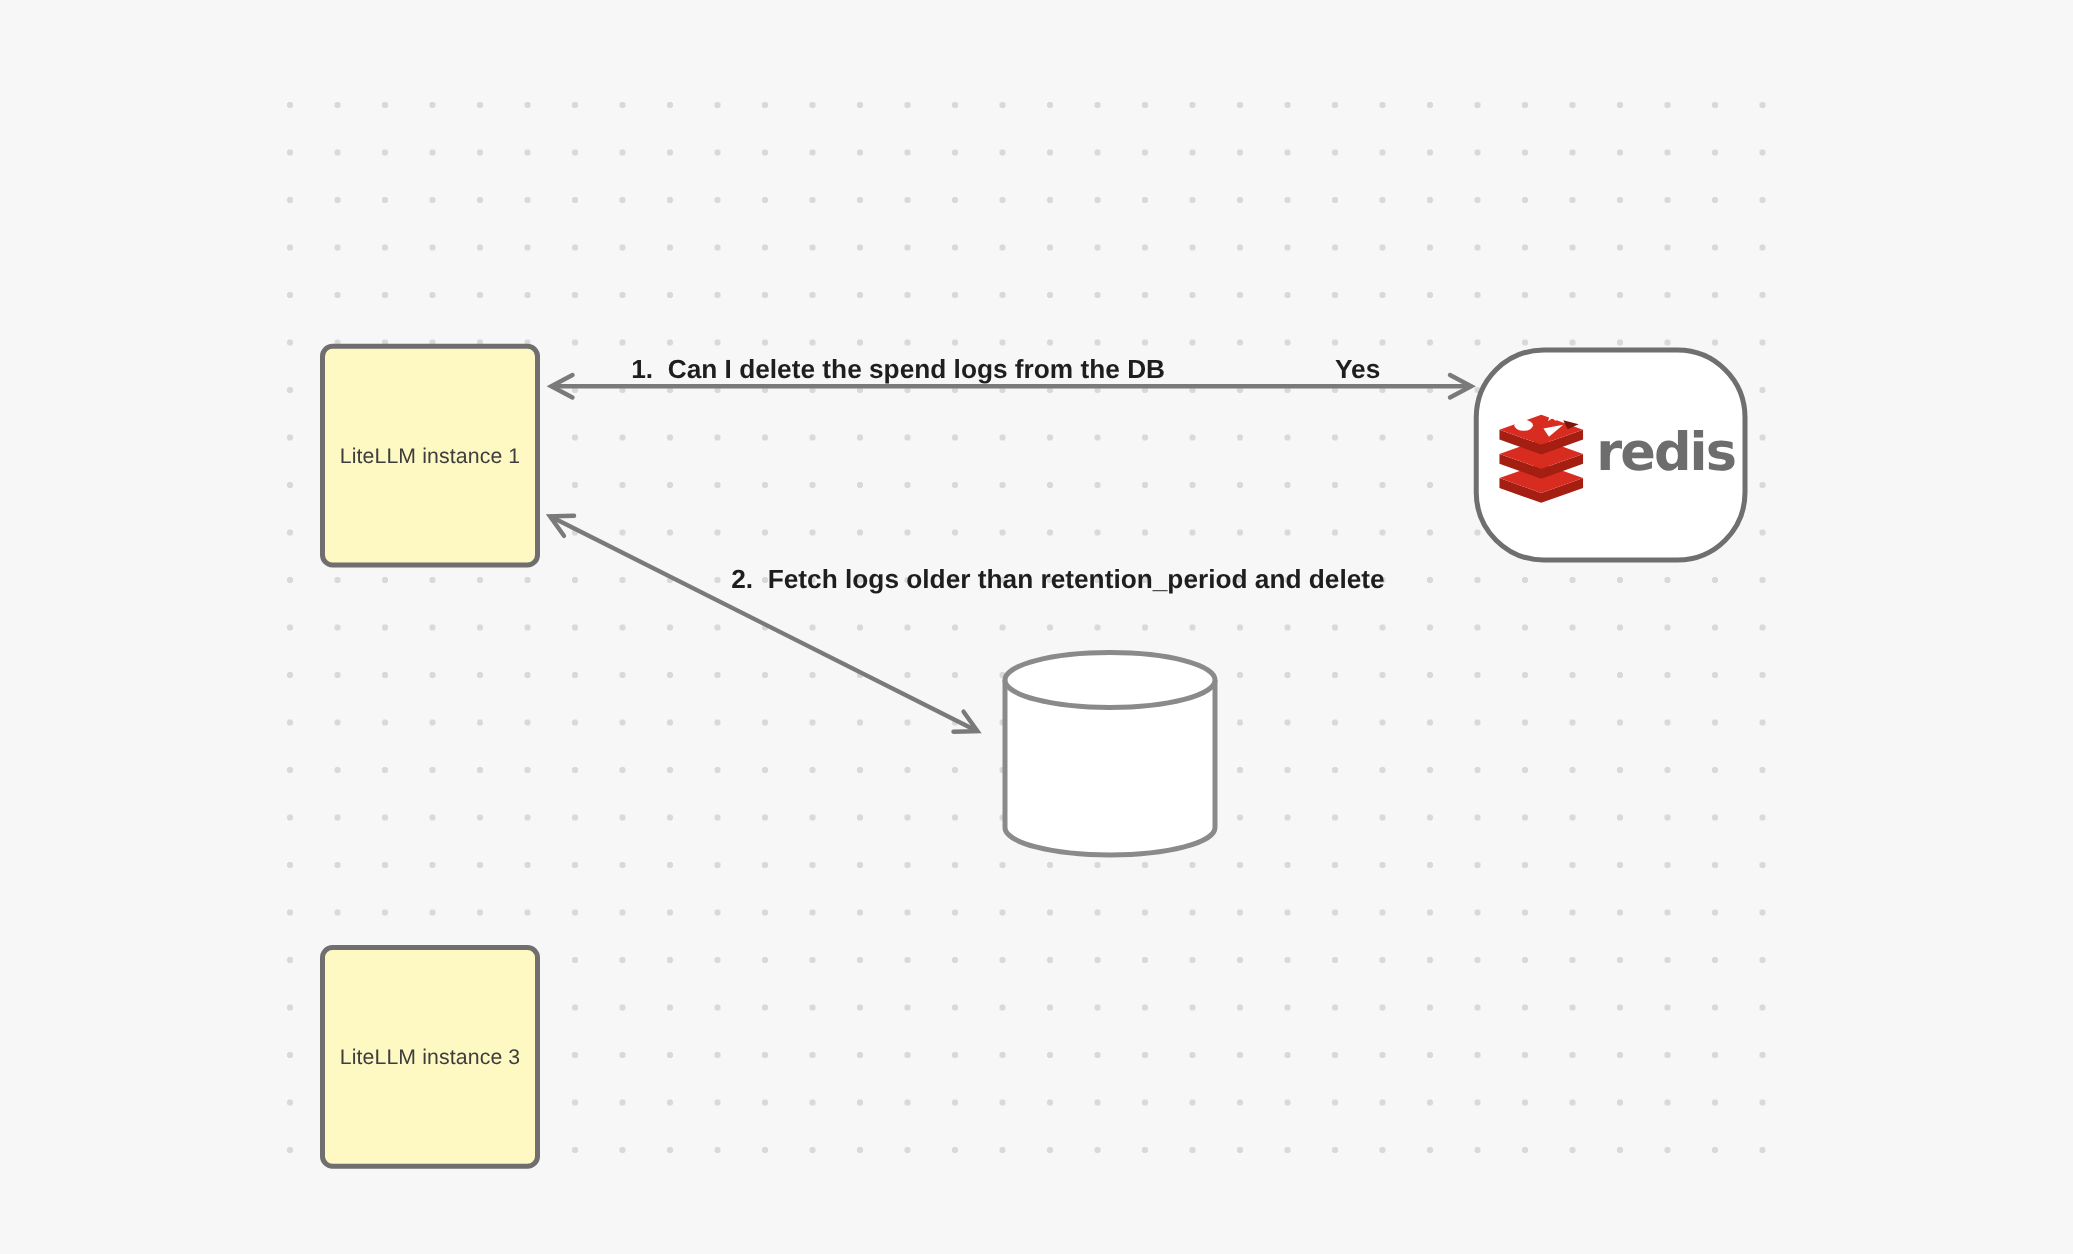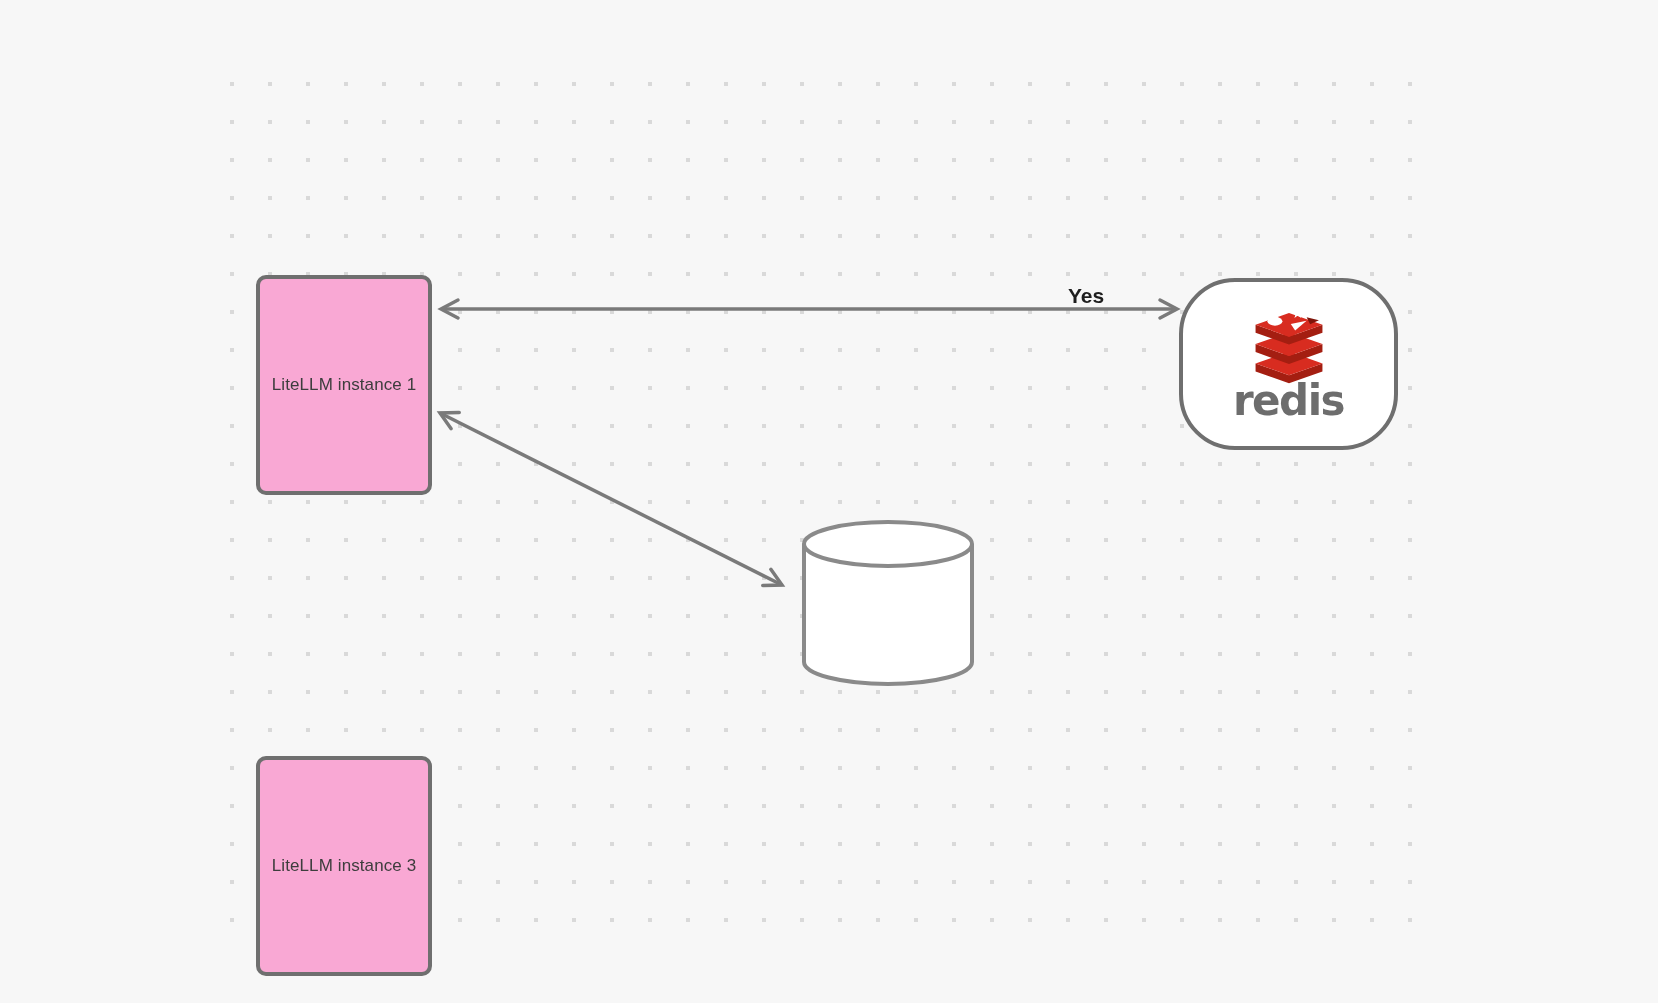--- a/index.html
+++ b/index.html
@@ -7,31 +7,31 @@
     position:relative;width:1658px;height:1003px;overflow:hidden;
     background:#f7f7f7;font-family:"Liberation Sans",sans-serif;
   }
   .dots{
     position:absolute;left:213px;top:65px;width:1216px;height:874px;
     background-image:radial-gradient(circle,#d9d9d9 2.4px,rgba(0,0,0,0) 2.5px);
     background-size:38px 38px;
   }
   .arrows{position:absolute;left:0;top:0;}
   .node.box{
-    position:absolute;left:256px;width:176px;height:220px;
-    background:#f9a8d4;border:4px solid #6f6f6f;border-radius:10px;
+    position:absolute;left:256px;width:176px;height:179px;
+    background:#fef9c3;border:4px solid #6f6f6f;border-radius:10px;
     box-sizing:border-box;display:flex;align-items:center;justify-content:center;
   }
   .node.box span{
     font-size:17px;color:#3d3d3d;letter-spacing:0.1px;white-space:nowrap;
   }
   .redis-node{
     position:absolute;left:1179px;top:278px;width:219px;height:172px;
     background:#ffffff;border:4px solid #6f6f6f;border-radius:56px;
-    box-sizing:border-box;display:flex;flex-direction:column;
+    box-sizing:border-box;display:flex;flex-direction:row;
     align-items:center;justify-content:center;
   }
   .redis-word{
     font-family:"DejaVu Sans",sans-serif;font-weight:bold;font-size:42px;
     color:#6d6d6d;line-height:1;margin-top:-4px;letter-spacing:-1.5px;
   }
   .db-node{position:absolute;left:799px;top:518px;width:178px;height:170px;}
   .db-node .cyl{position:absolute;left:0;top:0;}
   .db-content{
     position:absolute;left:10px;top:58px;width:158px;height:84px;
@@ -90,15 +90,17 @@
     <div class="redis-word">redis</div>
   </div>
 
   <div class="db-node">
     <svg class="cyl" width="178" height="170" viewBox="0 0 178 170">
       <path d="M5,26 L5,144 A84,22 0 0 0 173,144 L173,26" fill="#ffffff" stroke="#8a8a8a" stroke-width="4"></path>
       <ellipse cx="89" cy="26" rx="84" ry="22" fill="#ffffff" stroke="#8a8a8a" stroke-width="4"></ellipse>
     </svg>
   </div>
 
+  <div class="edge-label" style="left:505px;top:283px">1.  Can I delete the spend logs from the DB</div>
   <div class="edge-label" style="left:1068px;top:283px">Yes</div>
+  <div class="edge-label" style="left:585px;top:451px">2.  Fetch logs older than retention_period and delete</div>
 
 </div>
 
 </body></html>

